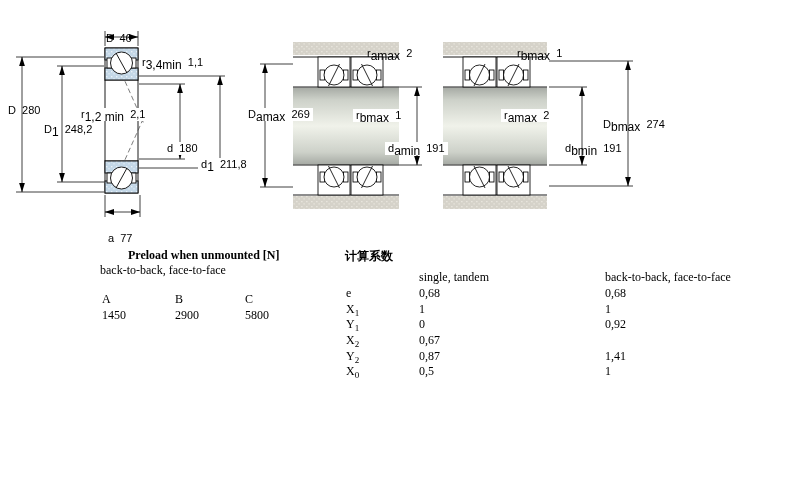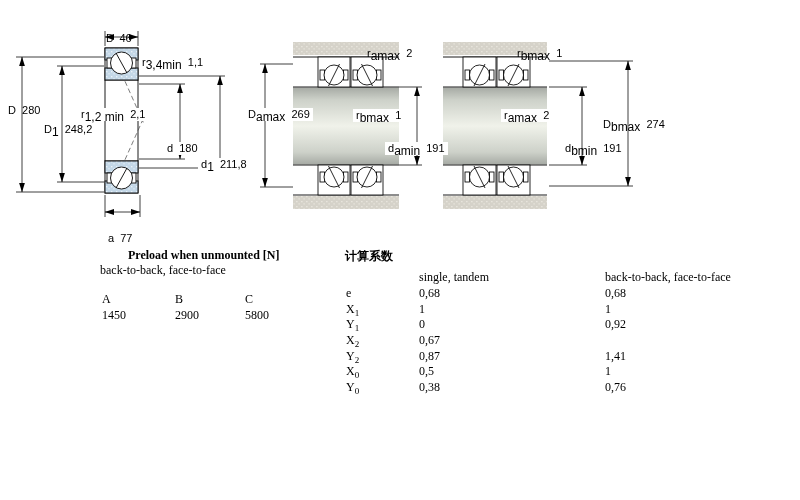--- a/index.html
+++ b/index.html
@@ -240,20 +240,15 @@
       <div class="frow">
         <span class="fl">Y<sub>2</sub></span>
         <span class="fv">0,87</span>
         <span>1,41</span>
       </div>
       <div class="frow">
         <span class="fl">X<sub>0</sub></span>
         <span class="fv">0,5</span>
         <span>1</span>
       </div>
-      <div class="frow">
-        <span class="fl">Y<sub>0</sub></span>
-        <span class="fv">0,38</span>
-        <span>0,76</span>
-      </div>
     </div>
 
 </div>
 
 </body></html>

